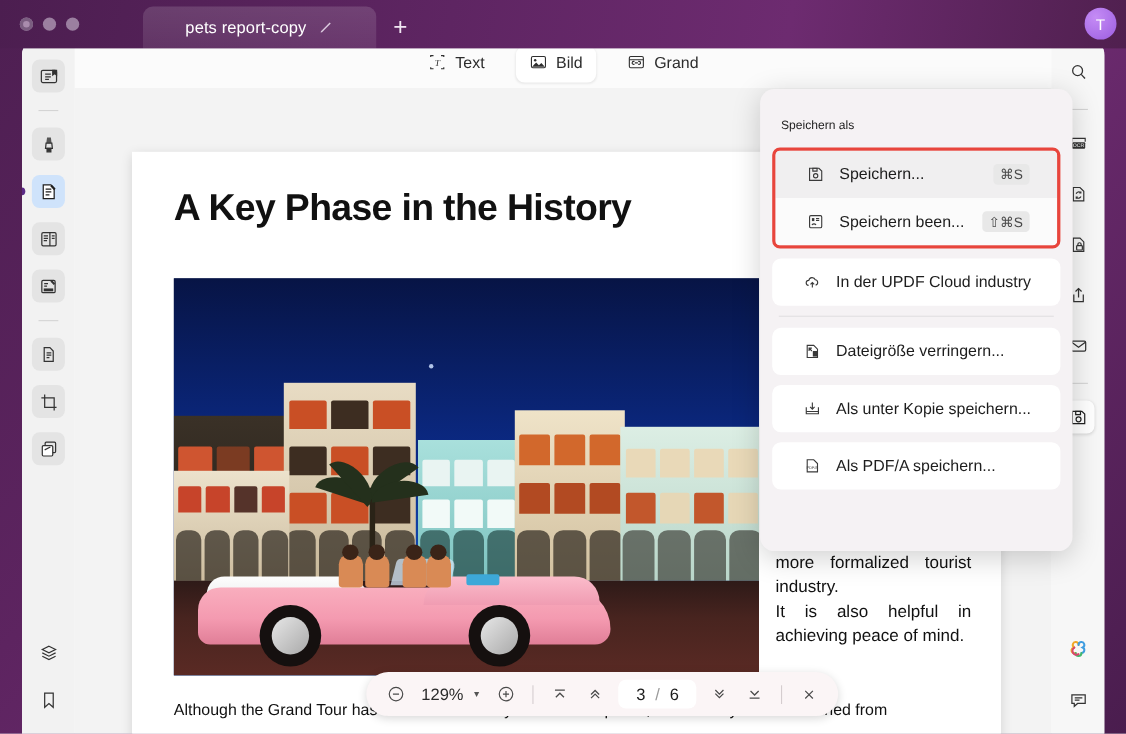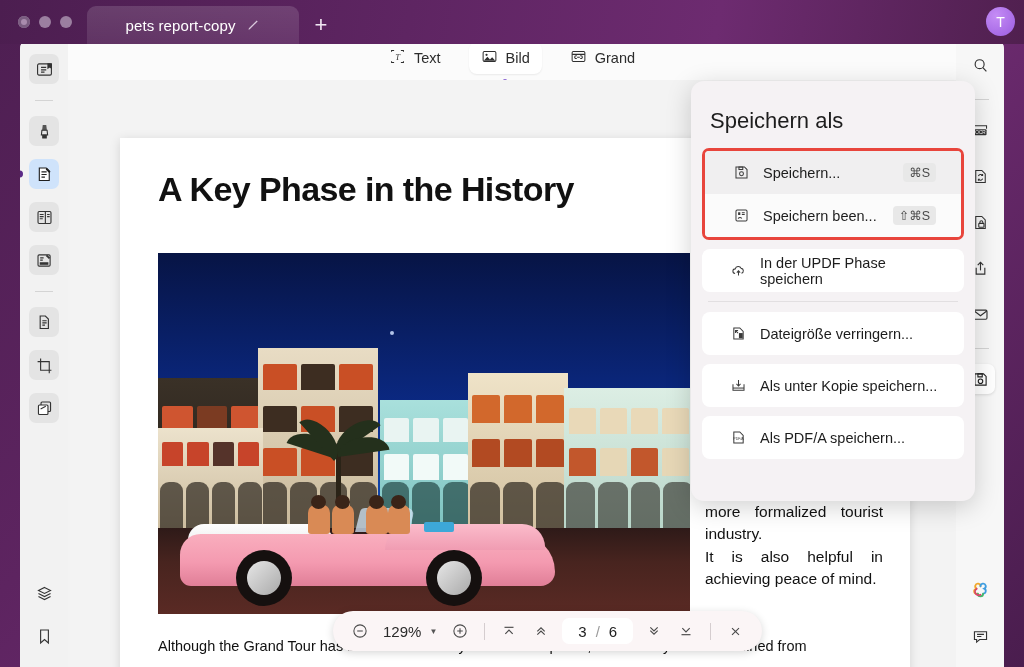--- a/index.html
+++ b/index.html
@@ -12,20 +12,21 @@
     background: linear-gradient(135deg, #4e1f52 0%, #5d2460 35%, #6b2a6e 60%, #4a1d4e 100%);
     position: relative;
   }
 
   
   #titlebar {
     position: absolute; left: 0; top: 0; width: 1024px; height: 44px;
     display: flex; align-items: center;
     background: linear-gradient(100deg, #4c1e50 0%, #5e2562 40%, #6d2b70 70%, #50204f 100%);
     z-index: 30;
+    gap: 43px;
   }
   .traffic { display: flex; gap: 9px; margin-left: 18px; align-items: center; }
   .tl { width: 12px; height: 12px; border-radius: 50%; background: #9b7fa0; }
   .tl.first { background: #a98cad; box-shadow: inset 0 0 0 3px #7a5d80; }
 
   #tabstrip { display: flex; align-items: center; margin-left: 15px; height: 44px; }
   .tab {
     height: 38px; min-width: 212px;
     display: flex; align-items: center; justify-content: center; gap: 10px;
     padding: 0 14px;
@@ -212,21 +213,21 @@
   .pb-page .sep { color: #9a9a9a; }
 
   
   #saveas {
     position: absolute; left: 671px; top: 45px; width: 284px; height: 420px;
     background: #f5f2f4; border-radius: 13px;
     box-shadow: 0 6px 26px rgba(0,0,0,.18);
     z-index: 25; padding: 10px 11px;
   }
   #saveas-title {
-    font-size: 22px; color: #1d1d1d; padding: 17px 8px 14px;
+    font-size: 11px; color: #1d1d1d; padding: 17px 8px 14px;
   }
   .hl-box {
     position: relative; border: 3px solid #e8453c; border-radius: 7px;
     padding: 0; margin: 0 0 9px 0; overflow: hidden;
   }
   .mi {
     display: flex; align-items: center; height: 43px;
     padding: 0 25px; border-radius: 8px; background: #fff;
     margin-bottom: 9px; cursor: pointer;
   }
@@ -693,21 +694,21 @@
       </div>
     </div>
 
     <div class="mi">
       <span class="mi-ic">
         <svg viewBox="0 0 20 20" width="17" height="17" fill="none" stroke="#3a3a3a" stroke-width="1.2">
           <path d="M6 13.5a2.7 2.7 0 01.2-5.4 3.6 3.6 0 016.9-.6 2.9 2.9 0 01.4 5.7"></path>
           <path d="M10 15.8v-5M8 12.4L10 10.4l2 2"></path>
         </svg>
       </span>
-      <span class="mi-lbl">In der UPDF Phase speichern</span>
+      <span class="mi-lbl">In der UPDF Cloud industry</span>
     </div>
 
     <div class="mi-sep"></div>
 
     <div class="mi">
       <span class="mi-ic">
         <svg viewBox="0 0 20 20" width="17" height="17" fill="none" stroke="#3a3a3a" stroke-width="1.2">
           <path d="M4.5 3.5h7l4 4v9h-11z"></path>
             <path d="M6.5 6.5l3 3M6.5 9.5v-3h3"></path>
           <rect x="10.5" y="9.5" width="4.5" height="6" fill="#3a3a3a" stroke="none"></rect>

